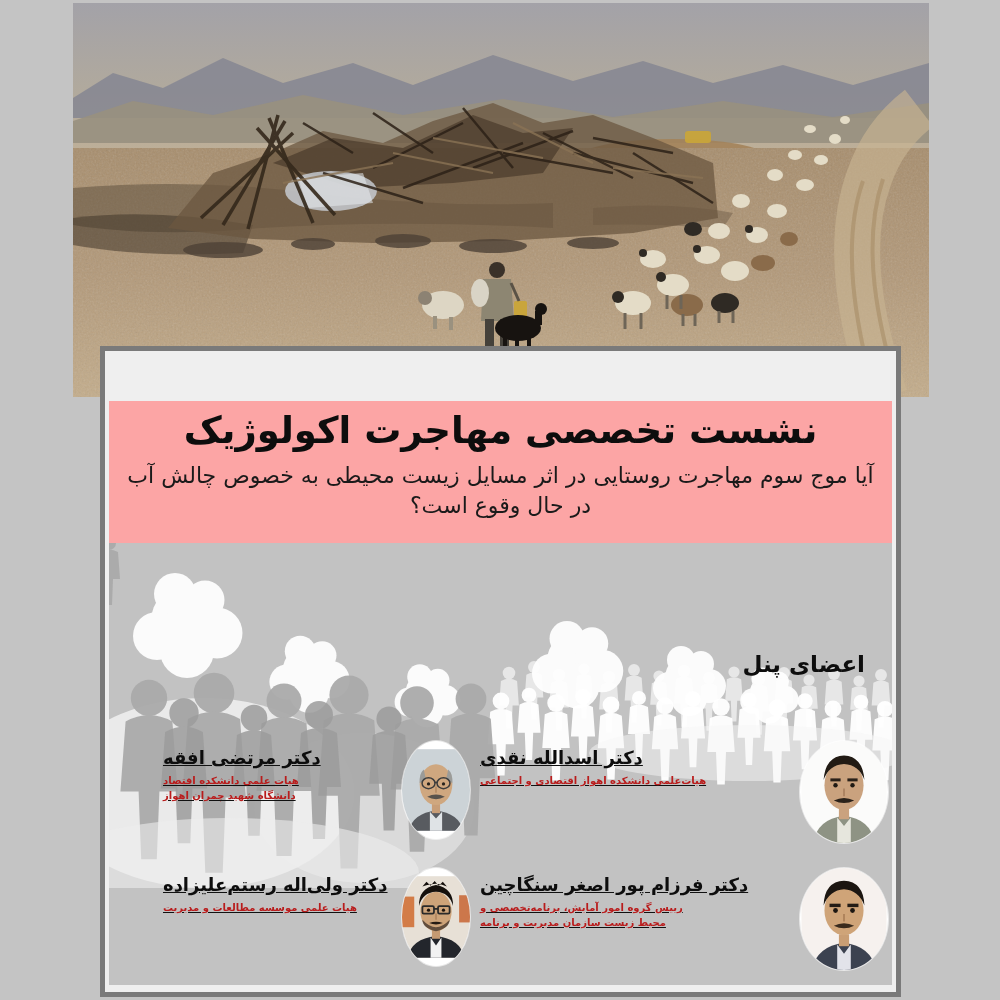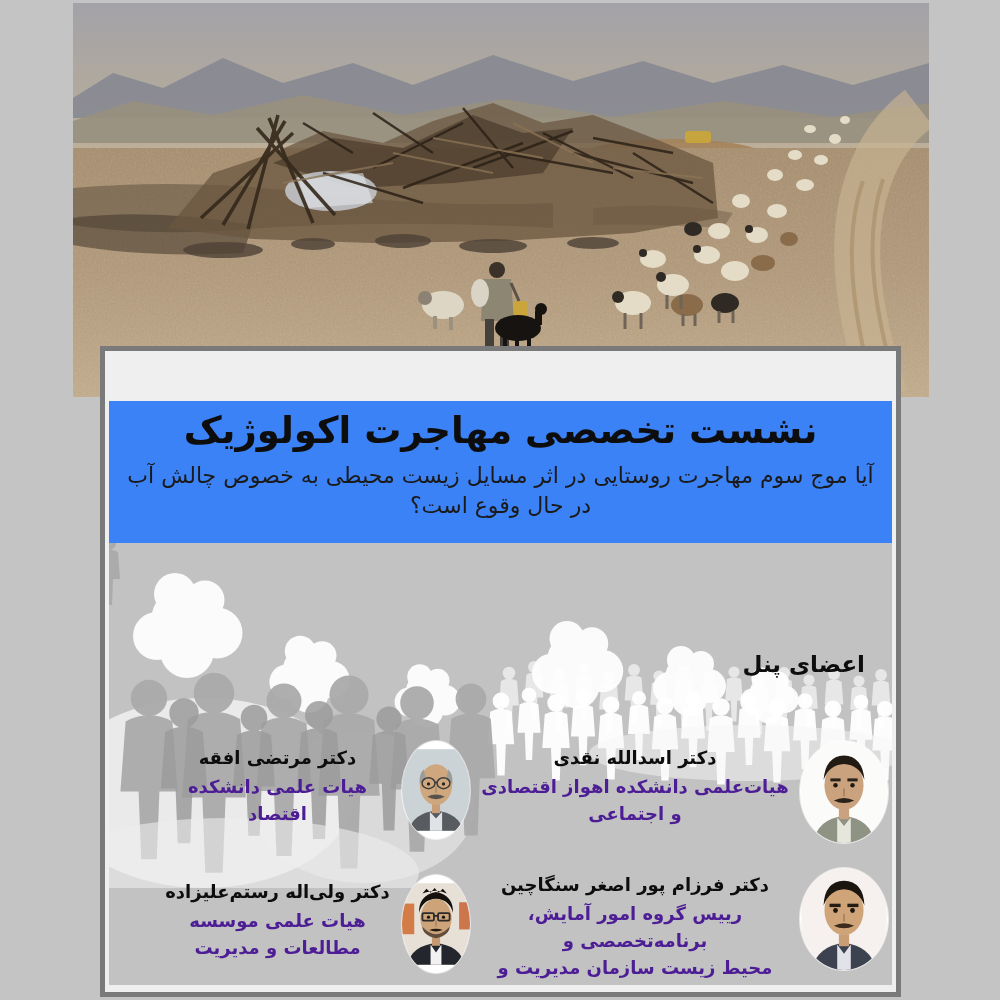--- a/index.html
+++ b/index.html
@@ -15,21 +15,21 @@
     overflow:hidden;background:#b09677;
   }
   .photo svg{display:block;width:856px;height:394px;}
   
   .card{
     position:absolute;left:100px;top:346px;width:801px;height:651px;
     box-sizing:border-box;border:5px solid #7a7a7a;background:#efefef;
     padding:50px 4px 7px 4px;
   }
   .title-section{
-    height:142px;background:#3b82f6;text-align:center;direction:rtl;
+    height:142px;background:#fca5a5;text-align:center;direction:rtl;
     overflow:hidden;
   }
   .title-section h1{
     margin:8px 0 9px 0;font-size:37px;font-weight:bold;color:#0d0d0d;
     letter-spacing:-0.5px;
   }
   .subtitle{
     font-size:22px;font-weight:400;line-height:1.35;color:#1a1a1a;
     max-width:758px;margin:0 auto;
   }
@@ -43,31 +43,31 @@
     color:#0d0d0d;z-index:3;
   }
   
   .member{
     position:absolute;display:flex;flex-direction:row;gap:10px;
     align-items:flex-start;z-index:4;direction:rtl;
   }
   .m1{top:198px;right:4px;width:408px;}
   .m2{top:198px;left:54px;width:307px;}
   .m3{top:325px;right:4px;width:408px;}
-  .m4{top:325px;left:54px;width:307px;margin-top:7px;}
+  .m4{top:325px;left:54px;width:307px;}
   .avatar{
     flex:0 0 auto;border-radius:50%;overflow:hidden;background:#fff;
     box-shadow:0 0 0 1px rgba(255,255,255,.6);
   }
   .av-wide{width:88px;height:102px;}
   .av-narrow{width:68px;height:98px;}
   .avatar svg{display:block;width:100%;height:100%;}
-  .mtext{flex:1 1 auto;text-align:center;padding-top:6px;}
+  .mtext{flex:1 1 auto;text-align:left;padding-top:6px;text-decoration:underline;}
   .mname{font-size:18px;font-weight:bold;color:#0d0d0d;margin-bottom:5px;}
-  .mline{font-size:18px;font-weight:bold;color:#4c1d95;line-height:1.5;}
+  .mline{font-size:10px;font-weight:bold;color:#b91c1c;line-height:1.5;}
 </style>
 </head>
 <body>
 
 <div class="photo">
   <svg viewBox="0 0 856 394" preserveAspectRatio="none">
     <defs>
       <linearGradient id="sky" x1="0" y1="0" x2="0" y2="1">
         <stop offset="0" stop-color="#a3a2a8"></stop>
         <stop offset="0.6" stop-color="#b2aa9c"></stop>
@@ -356,20 +356,21 @@
           </g>
           <circle cx="39" cy="51" r="2.4" fill="#26211c"></circle>
           <circle cx="61" cy="51" r="2.4" fill="#26211c"></circle>
           <path d="M37,70 Q50,63 63,70 Q50,77 37,70 Z" fill="#57524c"></path>
           <line x1="50" y1="55" x2="50" y2="64" stroke="#ad855f" stroke-width="2"></line>
         </svg>
       </div>
       <div class="mtext">
         <div class="mname">دکتر مرتضی افقه</div>
         <div class="mline">هیات علمی دانشکده اقتصاد</div>
+        <div class="mline">دانشگاه شهید چمران اهواز</div>
       </div>
     </div>
 
     <div class="member m3">
       <div class="avatar av-wide">
         <svg viewBox="0 0 100 120">
           <rect width="100" height="120" fill="#f6f1ee"></rect>
           <path d="M12,120 Q18,92 50,88 Q82,92 88,120 Z" fill="#3c4250"></path>
           <path d="M42,90 L50,101 L58,90 L58,120 L42,120 Z" fill="#e2e3ea"></path>
           <rect x="44" y="78" width="12" height="14" fill="#c99e74"></rect>

